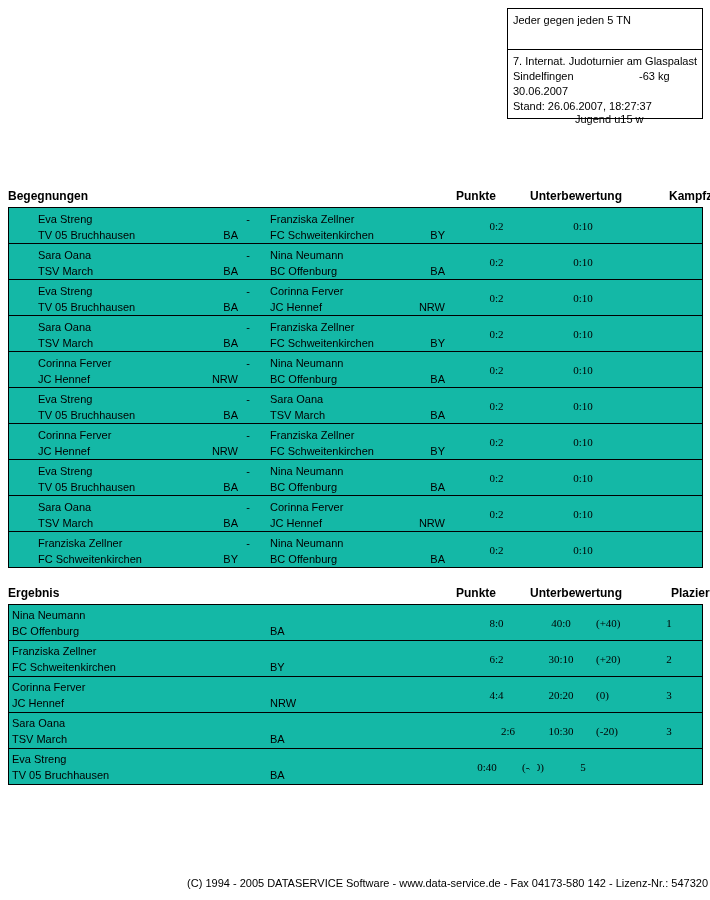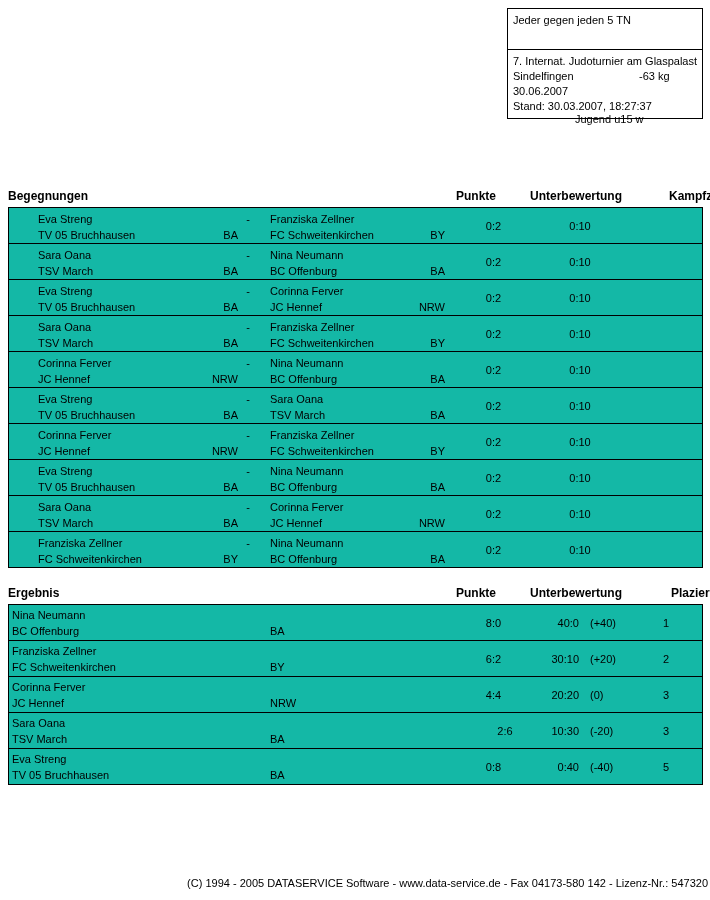--- a/index.html
+++ b/index.html
@@ -25,40 +25,40 @@
   .sec-head .h-last { position:absolute; left:630px; top:0;margin-left:39px; }
   .sec-head-erg .h-last { left:632px; }
 
   
   .tbl { position:absolute; left:8px; width:695px; border:1px solid #000; background:#14b8a6; }
   .tbl-beg { top:207px; }
   .tbl-erg { top:604px; }
   .trow { display:grid; grid-template-columns:447px 74px 99px 73px; height:36px; border-bottom:1px solid #000; }
   .trow:last-child { border-bottom:0; height:35px; }
   .cell { position:relative; overflow:visible; }
-  .cell + .cell { border-left:1px solid #14b8a6; }
+  .cell + .cell { border-left:7px solid #14b8a6;font-family:Liberation Serif, serif; }
   .cell-center { display:flex; align-items:center; justify-content:center; }
   .cell span { position:absolute; white-space:nowrap; }
 
   
   .f1n { left:29px; top:5px; }
   .sep { left:231px; top:5px; width:16px; text-align:center; }
   .f2n { left:261px; top:5px; }
   .f1c { left:29px; top:21px; }
   .f1s { left:150px; top:21px; width:79px; text-align:right; }
   .f2c { left:261px; top:21px; }
   .f2s { left:357px; top:21px; width:79px; text-align:right; }
 
   
   .en { left:3px; top:4px; }
   .ec { left:3px; top:20px; }
   .es { left:261px; top:20px; }
 
   
-  .uv { left:0; top:12px; width:48px; text-align:right; }
+  .uv { left:0; top:12px; width:48px; text-align:center; }
   .uw { left:59px; top:12px;text-align:center; }
 
   .footer { position:absolute; top:877px; right:2px; white-space:nowrap; }
 </style>
 </head>
 <body>
 
 <div class="infobox">
   <div class="infobox-top">
     <span>Jeder gegen jeden 5 TN</span>
@@ -69,21 +69,21 @@
     </div>
     <div class="ib-line">
       <span>Sindelfingen</span>
       <span class="ib-weight">-63 kg</span>
     </div>
     <div class="ib-line">
       <span>30.06.2007</span>
       <span class="ib-cat">Jugend u15 w</span>
     </div>
     <div class="ib-line">
-      <span>Stand: 30.03.2007, 18:27:37</span>
+      <span>Stand: 26.06.2007, 18:27:37</span>
     </div>
   </div>
 </div>
 
 <div class="sec-head" style="top:189px;">
   <span class="h-title">Begegnungen</span>
   <span class="h-punkte">Punkte</span>
   <span class="h-unter">Unterbewertung</span>
   <span class="h-last">Kampfzeit</span>
 </div>
@@ -379,23 +379,20 @@
       <span style="position:static;">3</span>
     </div>
   </div>
 
   <div class="trow">
     <div class="cell">
       <span class="en">Eva Streng</span>
       <span class="ec">TV 05 Bruchhausen</span>
       <span class="es">BA</span>
     </div>
-    <div class="cell cell-center">
-      <span style="position:static;">0:8</span>
-    </div>
     <div class="cell">
       <span class="uv">0:40</span>
       <span class="uw">(-40)</span>
     </div>
     <div class="cell cell-center">
       <span style="position:static;">5</span>
     </div>
   </div>
 </div>
 

